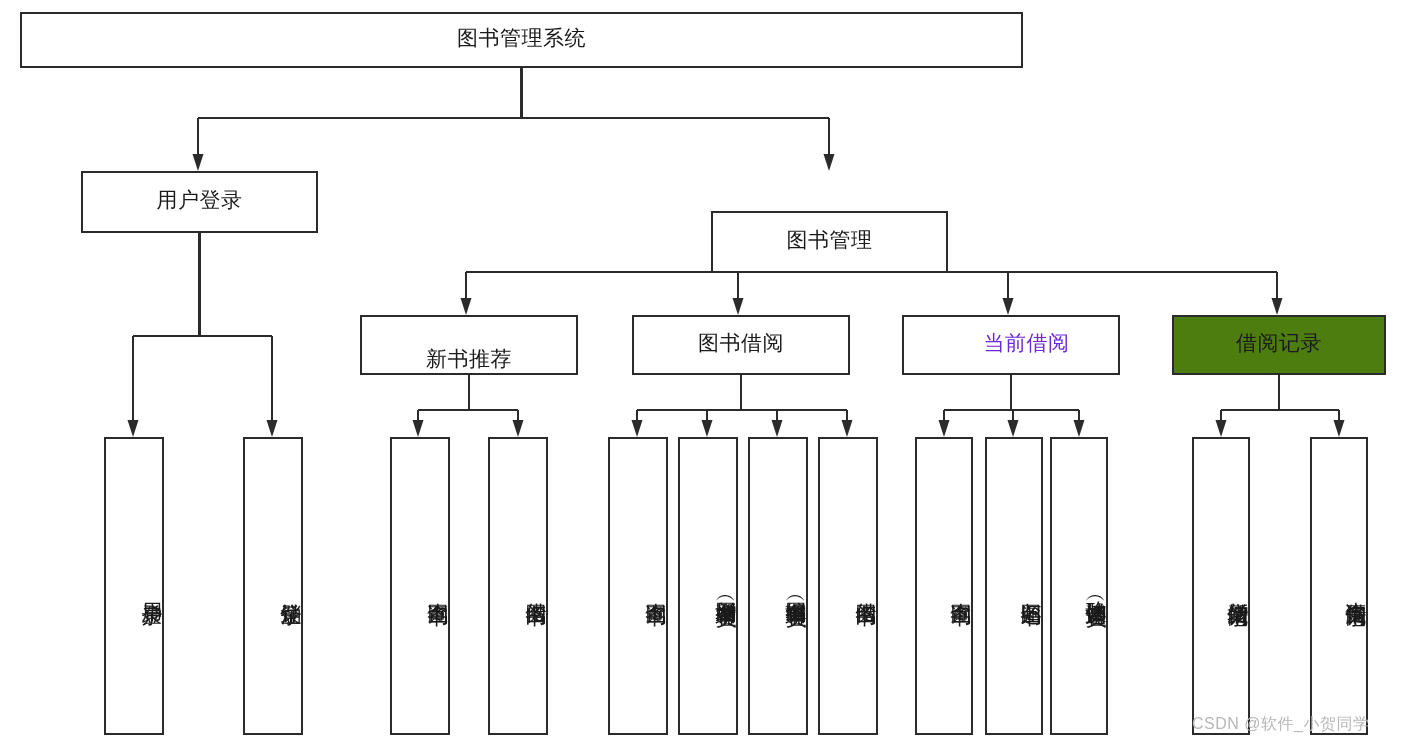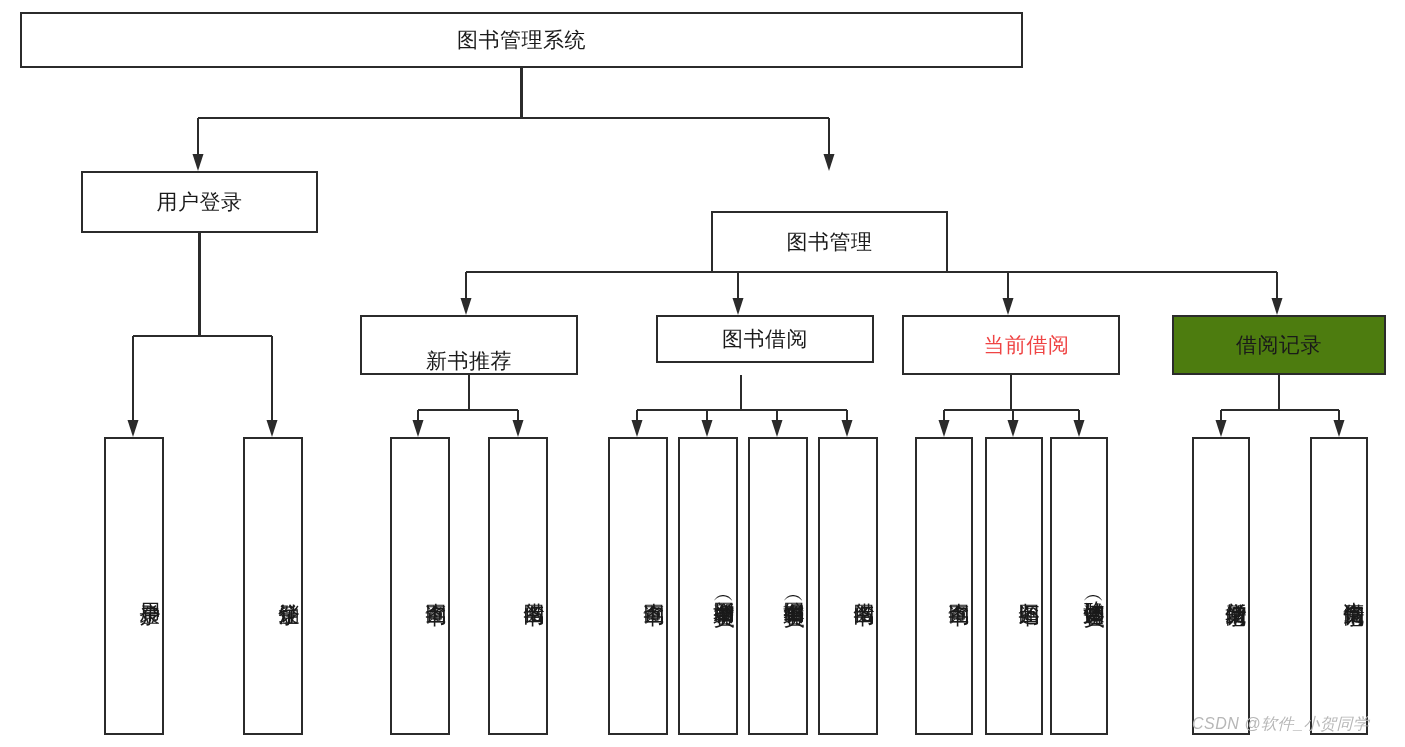--- a/index.html
+++ b/index.html
@@ -31,20 +31,21 @@
     border: 2px solid #2b2b2b;
     background: #ffffff;
     display: flex;
     align-items: center;
     justify-content: center;
     color: #1a1a1a;
     font-size: 21px;
     line-height: 1.15;
     letter-spacing: 0.5px;
     white-space: nowrap;
+    font-family: Liberation Mono, monospace;
   }
   .node.leaf {
     writing-mode: vertical-rl;
     text-orientation: upright;
     font-size: 21px;
     letter-spacing: 1px;
     padding-top: 4px;
     align-items: flex-start;
     justify-content: center;
   }
@@ -124,24 +125,24 @@
       </div>
       <div class="node" style="left: 81px; top: 171px; width: 237px; height: 62px; border-color: rgb(43, 43, 43); background: rgb(255, 255, 255); color: rgb(26, 26, 26);">
         <span class="node-label">用户登录</span>
       </div>
       <div class="node" style="left: 711px; top: 171px; width: 237px; height: 62px; border-color: rgb(43, 43, 43); background: rgb(255, 255, 255); color: rgb(26, 26, 26); margin-top: 40px;">
         <span class="node-label">图书管理</span>
       </div>
       <div class="node" style="left: 360px; top: 315px; width: 218px; height: 60px; border-color: rgb(43, 43, 43); background: rgb(255, 255, 255); color: rgb(26, 26, 26); align-items: flex-end;">
         <span class="node-label">新书推荐</span>
       </div>
-      <div class="node" style="left: 632px; top: 315px; width: 218px; height: 48px; border-color: rgb(43, 43, 43); background: rgb(255, 255, 255); color: rgb(26, 26, 26); margin-left: 24px;">
+      <div class="node" style="left: 632px; top: 315px; width: 218px; height: 60px; border-color: rgb(43, 43, 43); background: rgb(255, 255, 255); color: rgb(26, 26, 26);">
         <span class="node-label">图书借阅</span>
       </div>
-      <div class="node" style="left: 902px; top: 315px; width: 218px; height: 60px; border-color: rgb(43, 43, 43); background: rgb(255, 255, 255); color: #ef4444; padding-left: 31px;">
+      <div class="node" style="left: 902px; top: 315px; width: 218px; height: 60px; border-color: rgb(43, 43, 43); background: rgb(255, 255, 255); color: #6d28d9; padding-left: 31px;">
         <span class="node-label">当前借阅</span>
       </div>
       <div class="node" style="left: 1172px; top: 315px; width: 214px; height: 60px; border-color: rgb(43, 43, 43); background: #4d7c0f; color: rgb(26, 26, 26);">
         <span class="node-label">借阅记录</span>
       </div>
       <div class="node leaf" style="left: 104px; top: 437px; width: 60px; height: 298px; border-color: rgb(43, 43, 43); background: rgb(255, 255, 255); color: rgb(26, 26, 26);">
         <span class="node-label">用户登录</span>
       </div>
       <div class="node leaf" style="left: 243px; top: 437px; width: 60px; height: 298px; border-color: rgb(43, 43, 43); background: rgb(255, 255, 255); color: rgb(26, 26, 26);">
         <span class="node-label">注销登录</span>
@@ -173,14 +174,14 @@
       <div class="node leaf" style="left: 1050px; top: 437px; width: 58px; height: 298px; border-color: rgb(43, 43, 43); background: rgb(255, 255, 255); color: rgb(26, 26, 26);">
         <span class="node-label">确认归还（管理员）</span>
       </div>
       <div class="node leaf" style="left: 1192px; top: 437px; width: 58px; height: 298px; border-color: rgb(43, 43, 43); background: rgb(255, 255, 255); color: rgb(26, 26, 26);">
         <span class="node-label">新增借阅记录</span>
       </div>
       <div class="node leaf" style="left: 1310px; top: 437px; width: 58px; height: 298px; border-color: rgb(43, 43, 43); background: rgb(255, 255, 255); color: rgb(26, 26, 26);">
         <span class="node-label">查询借阅记录</span>
       </div>
     </div>
-  <div class="watermark" style="left:1192px; top:714px;font-style:italic;">CSDN @软件_小贺同学</div>
+  <div class="watermark" style="left:1192px; top:714px;">CSDN @软件_小贺同学</div>
 </div>
 
 </body></html>

